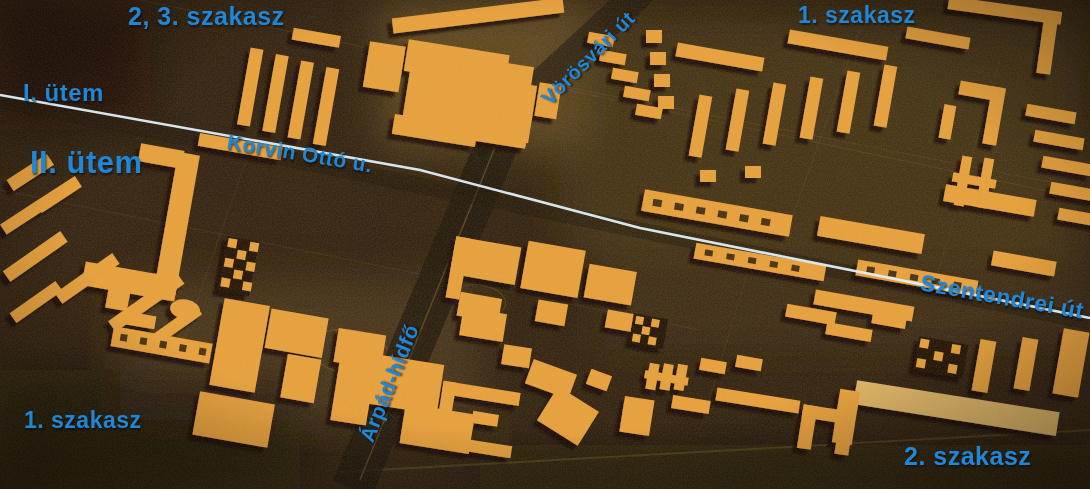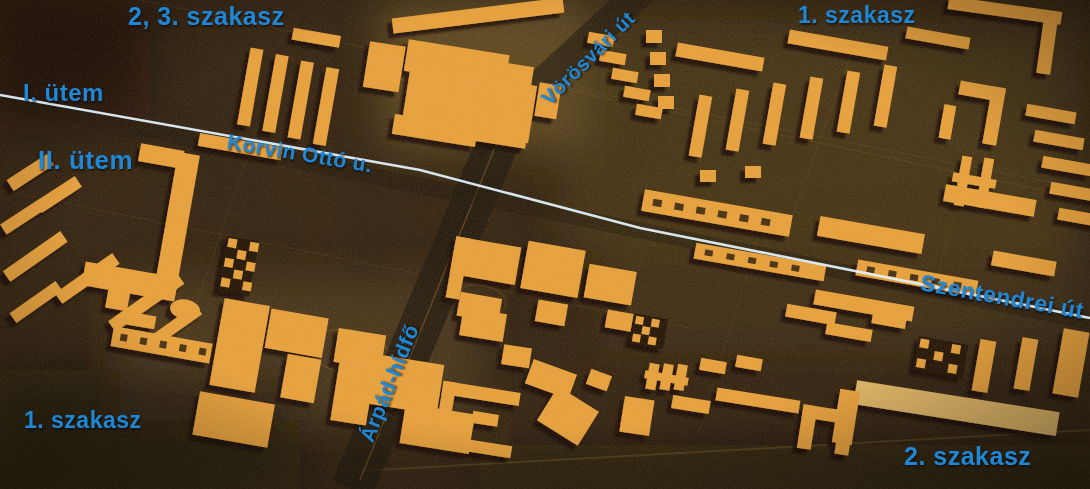--- a/index.html
+++ b/index.html
@@ -10,21 +10,21 @@
   }
   .stage svg{position:absolute;left:0;top:0;}
   .lbl{
     position:absolute;z-index:10;font-weight:700;color:#1f87d8;
     letter-spacing:.5px;white-space:nowrap;line-height:1;
     text-shadow:1px 2px 2px rgba(15,8,0,.6);
   }
   
   .l-szakasz23{left:128px;top:4px;font-size:25px;}
   .l-utem1{left:23px;top:45px;font-size:24px;margin-top:36px;}
-  .l-utem2{left:38px;top:147px;font-size:26px;}
+  .l-utem2{left:30px;top:147px;font-size:31px;}
   .l-szakasz1top{left:798px;top:4px;font-size:23px;}
   .l-szakasz1bot{left:24px;top:409px;font-size:23px;}
   .l-szakasz2bot{left:904px;top:444px;font-size:25px;}
   
   .l-korvin{left:300px;top:153px;font-size:21px;transform:translate(-50%,-50%) rotate(9.5deg);}
   .l-vorosvari{left:588px;top:58px;font-size:20px;transform:translate(-50%,-50%) rotate(-45deg);}
   .l-szentendrei{left:1002px;top:297px;font-size:23px;transform:translate(-50%,-50%) rotate(10deg);}
   .l-arpad{left:389px;top:383px;font-size:21px;transform:translate(-50%,-50%) rotate(-68deg);}
 </style>
 </head>

